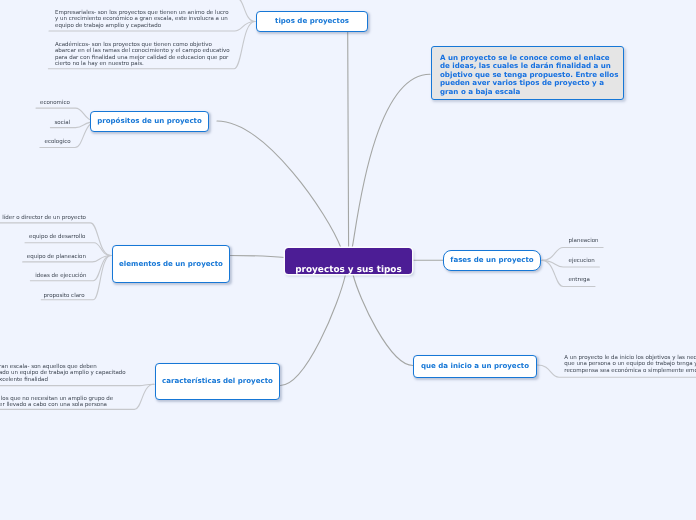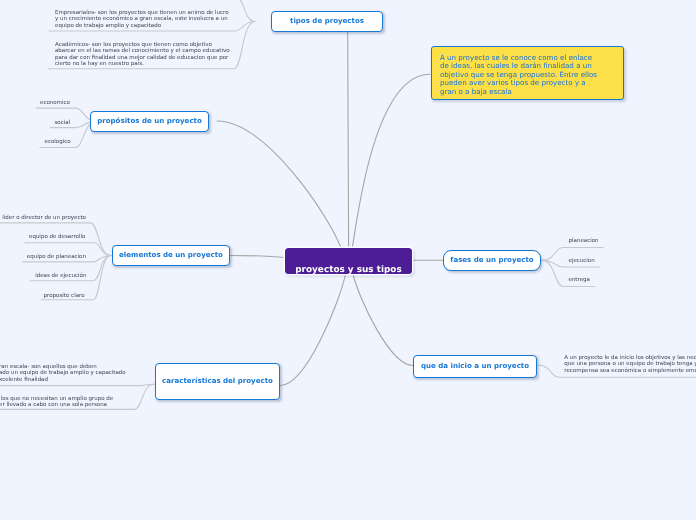--- a/index.html
+++ b/index.html
@@ -11,22 +11,22 @@
   .node{position:absolute;box-sizing:border-box;white-space:nowrap;}
   .root-node{background:#4c1d95;color:#ffffff;border-radius:3.5px;font-weight:bold;
      display:flex;align-items:center;justify-content:center;font-size:8.9px;
      line-height:1;padding-top:19px;
      box-shadow:0 0 0 1.5px #fcfcfd, 1.5px 2px 3px rgba(70,90,130,.28);}
   .topic{background:#ffffff;border:1.6px solid #1677d6;border-radius:4px;color:#1677d6;
      font-weight:bold;display:flex;align-items:center;justify-content:center;
      font-size:7.05px;box-shadow:1.3px 1.8px 2.2px rgba(70,90,130,.30);
      line-height:1;padding-bottom:1.4px;}
   .leaf{position:absolute;color:#3c4450;font-size:5.5px;white-space:nowrap;}
-  .note{position:absolute;background:#fde047;border:1.3px solid #1677d6;border-radius:3px;
-     color:#1570e0;font-weight:normal;font-size:7.1px;line-height:8.45px;
+  .note{position:absolute;background:#e5e5e5;border:1.3px solid #1677d6;border-radius:3px;
+     color:#1570e0;font-weight:bold;font-size:7.1px;line-height:8.45px;
      box-shadow:1.5px 2px 2.5px rgba(70,90,130,.25);box-sizing:border-box;
      padding:6.8px 8px;white-space:pre;}
   .para{position:absolute;color:#3c4450;font-size:5.5px;line-height:6.4px;
      white-space:pre;}
 </style>
 </head>
 <body>
 
 <div id="canvas">
   <svg class="links" viewBox="0 0 696 520">
@@ -55,25 +55,25 @@
         <path d="M599.4 267 L563.1 267 C554.66 267,555.1875 260.4,542 260.4"></path>
         <path d="M595 286.5 L563.1 286.5 C554.66 286.5,555.1875 260.4,542 260.4"></path>
         <path d="M700 377.2 L559 377.2 C550.4 377.2,550.9375 365,537.5 365"></path>
         <path d="M-6 385.6 L139.6 385.6 C145.35999999999999 385.6,145 384.3,154 384.3"></path>
         <path d="M-6 409.4 L134.5 409.4 C142.3 409.4,141.8125 384.3,154 384.3"></path>
       </g>
   </svg>
 
   <div class="node root-node" style="left:285px;top:248px;width:127px;height:26px;">proyectos y sus tipos</div>
 
-  <div class="node topic" style="left:256px;top:11px;width:112px;height:21px;margin-left:15px;">tipos de proyectos</div>
+  <div class="node topic" style="left:256px;top:11px;width:112px;height:21px;">tipos de proyectos</div>
 
   <div class="node topic" style="left:90px;top:111px;width:119px;height:21px;">propósitos de un proyecto</div>
 
-  <div class="node topic" style="left:112px;top:245px;width:118px;height:21px;">elementos de un proyecto</div>
+  <div class="node topic" style="left:112px;top:245px;width:118px;height:38px;">elementos de un proyecto</div>
 
   <div class="node topic" style="left:443px;top:250px;width:98px;height:21px;border-radius:8px;">fases de un proyecto</div>
 
   <div class="node topic" style="left:413px;top:355px;width:124px;height:23px;">que da inicio a un proyecto</div>
 
   <div class="node topic" style="left:155px;top:363px;width:125px;height:37px;">características del proyecto</div>
 
   <div class="note" style="left:431px;top:46px;width:192.5px;height:53.5px;">A un proyecto se le conoce como el enlace
 de ideas, las cuales le darán finalidad a un
 objetivo que se tenga propuesto. Entre ellos

